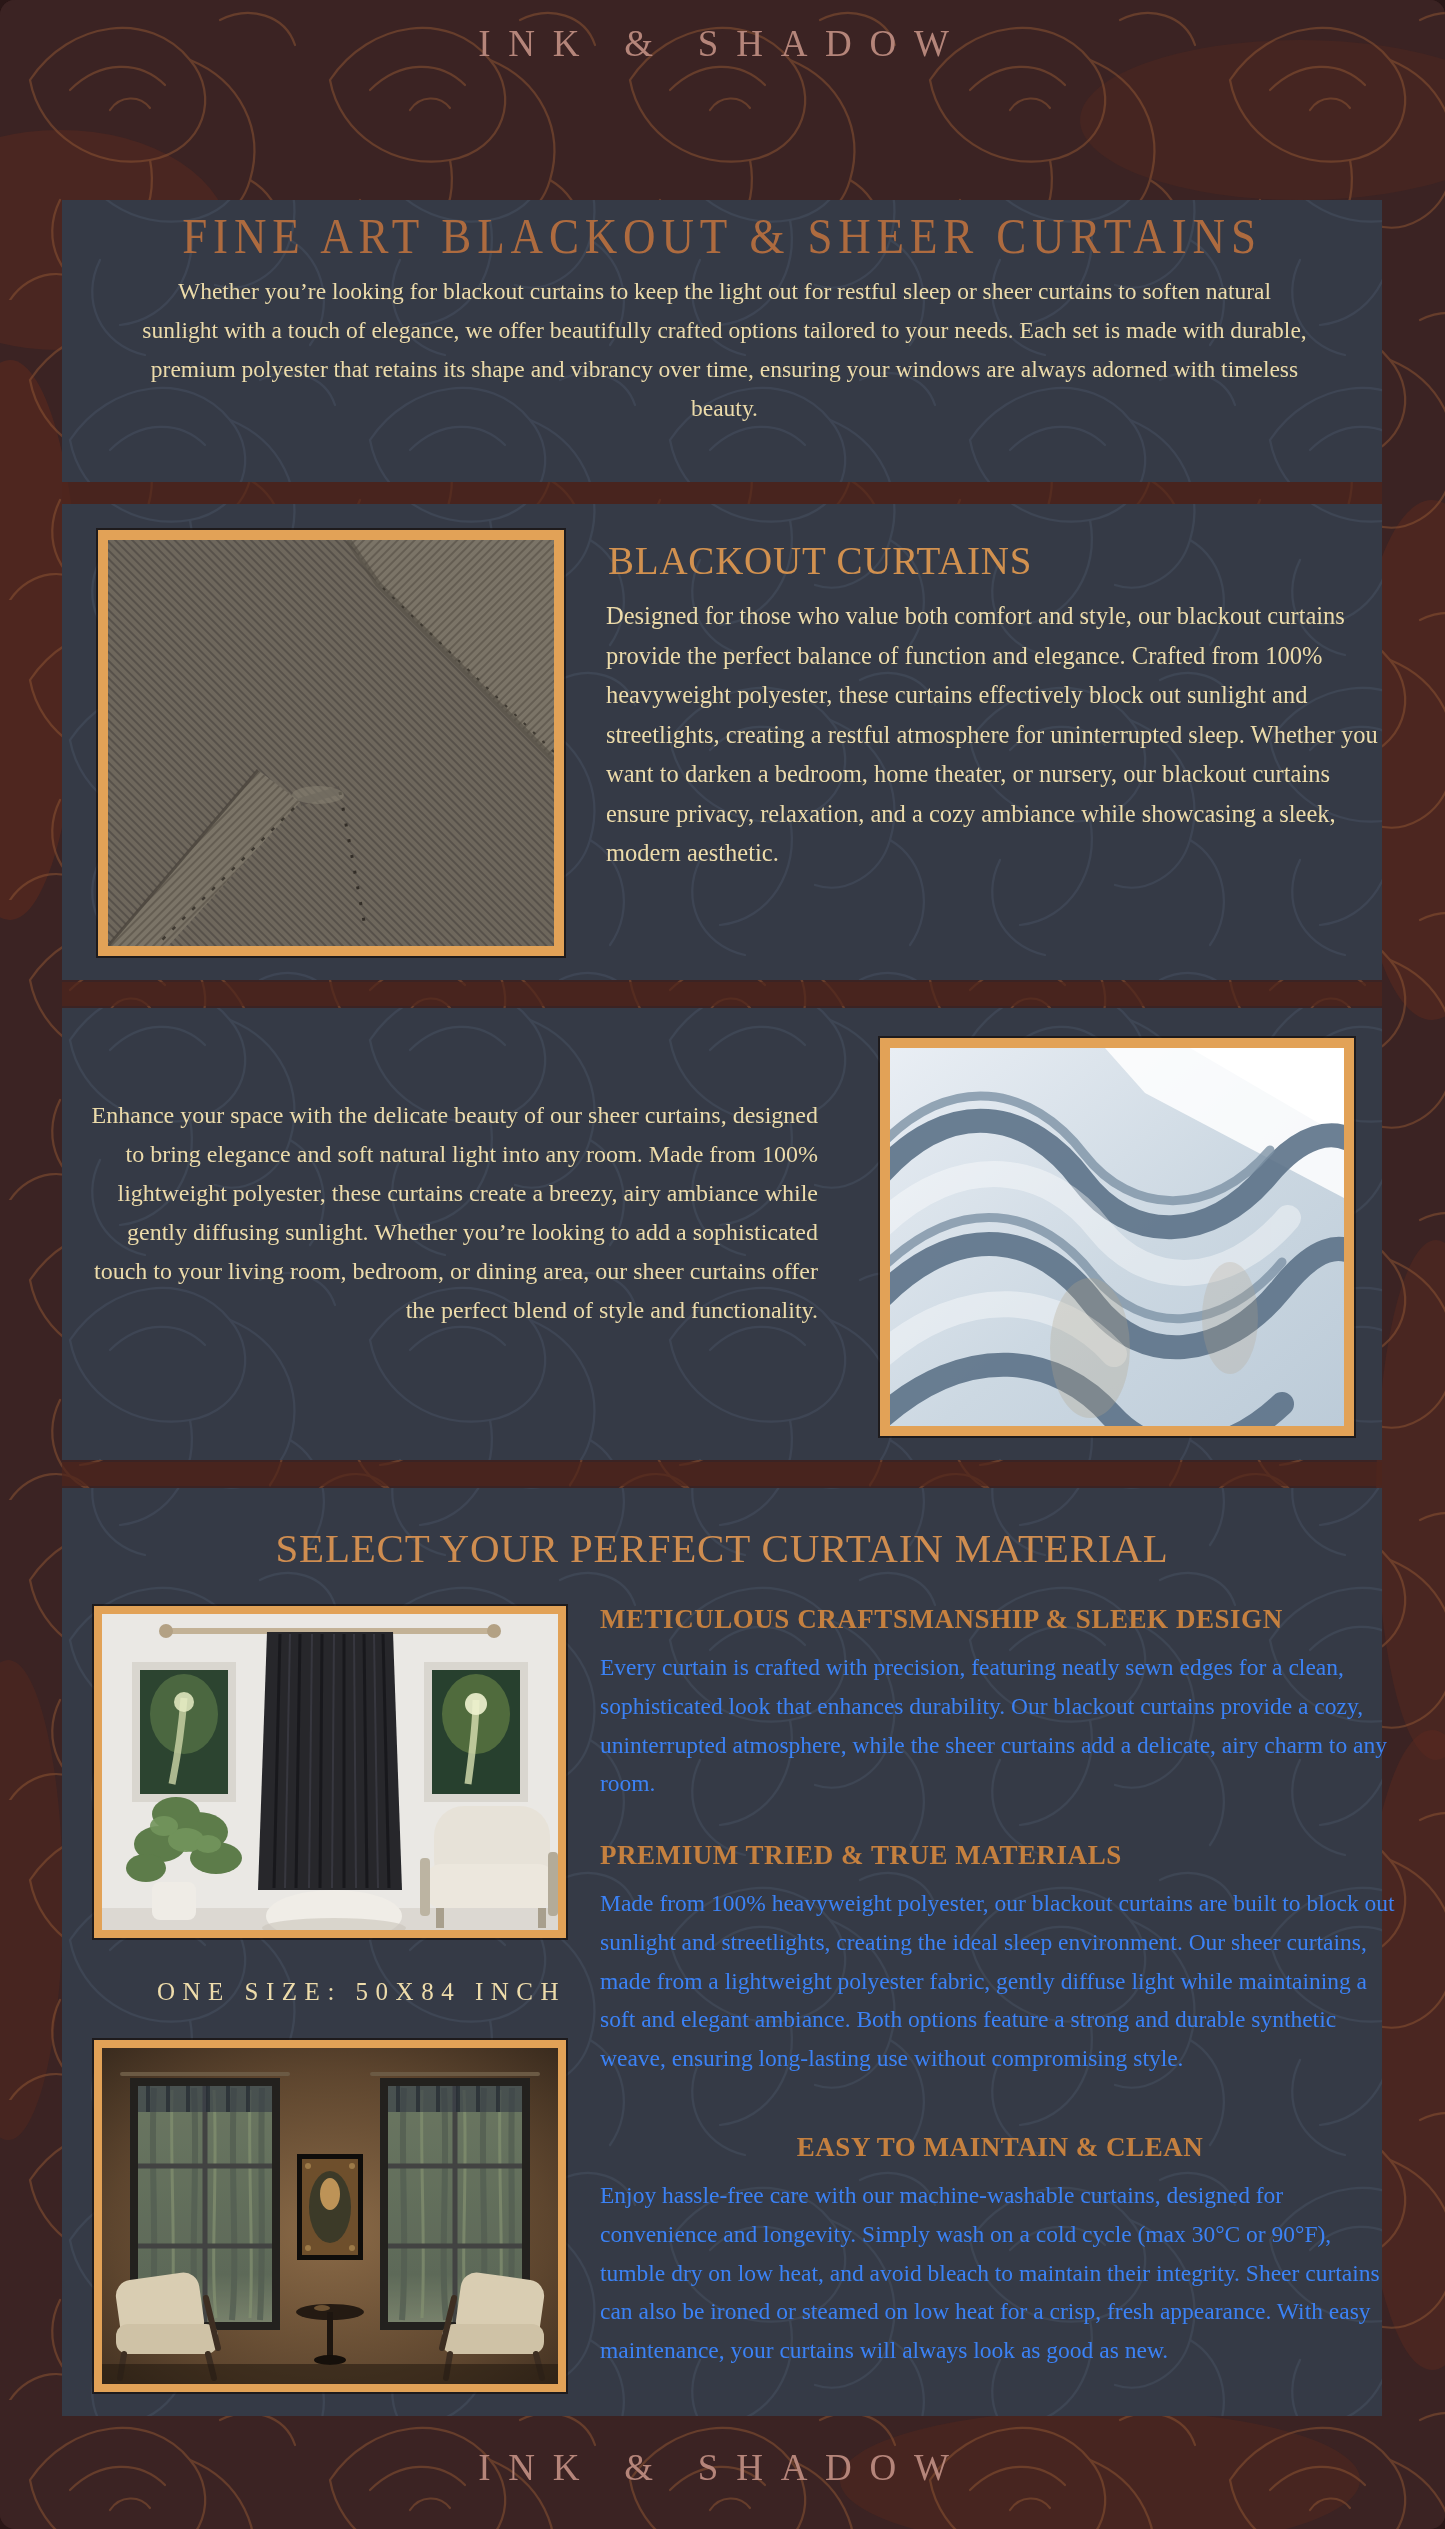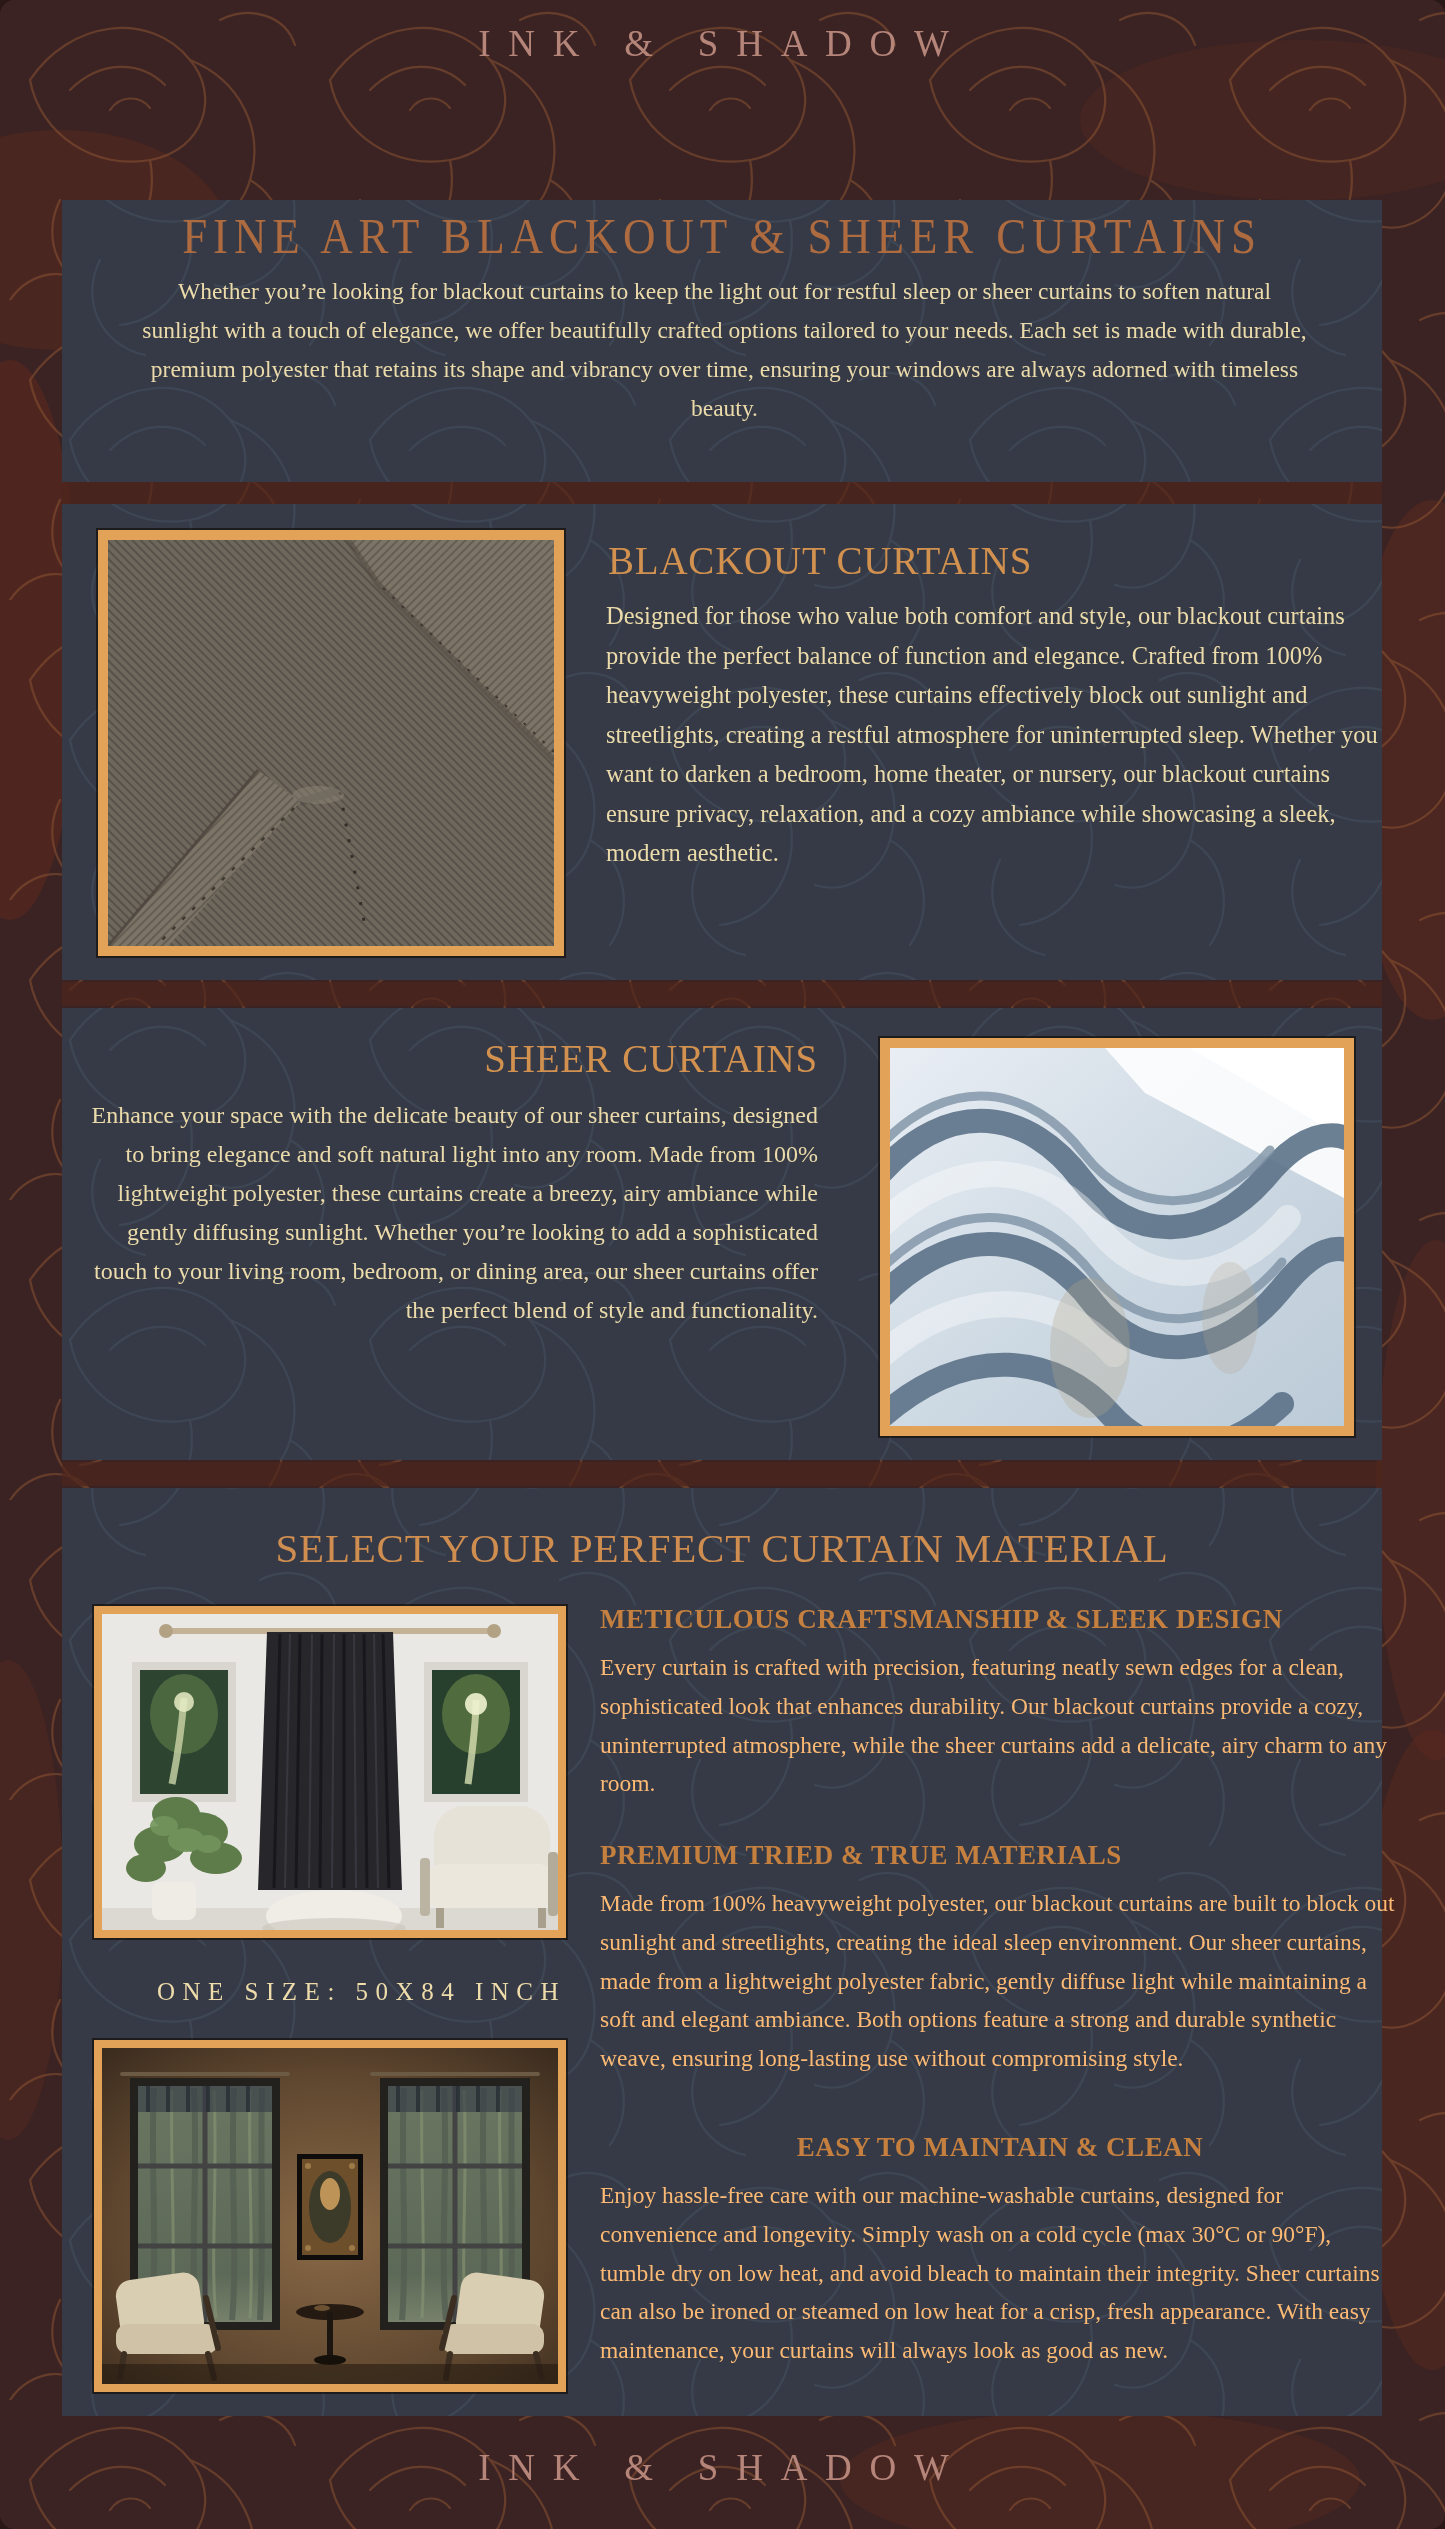--- a/index.html
+++ b/index.html
@@ -39,21 +39,21 @@
 
   .materials-heading{left:62px;top:1524px;width:1320px;text-align:center;
     font-size:41px;font-weight:400;letter-spacing:.02em;color:#cf8d50;}
 
   .size-label{left:94px;top:1978px;width:472px;text-align:right;
     font-size:25px;letter-spacing:.3em;color:#eedcab;}
 
   .feat-head{position:absolute;z-index:2;margin:0;left:600px;width:800px;
     font-size:27px;font-weight:700;letter-spacing:.02em;color:#c5803f;}
   .feat-body{position:absolute;z-index:2;margin:0;left:600px;width:800px;
-    font-size:23.5px;line-height:38.8px;color:#fdba74;text-align:left;}
+    font-size:23.5px;line-height:38.8px;color:#3b82f6;text-align:left;}
   .fh1{top:1604px;} .fb1{top:1648px;}
   .fh2{top:1840px;} .fb2{top:1884px;}
   .fh3{top:2132px;text-align:center;} .fb3{top:2176px;}
 
   .footer-brand{left:0;top:2446px;width:1445px;text-align:center;
     font-size:37px;font-weight:400;letter-spacing:.48em;color:#b5857a;}
 </style>
 </head>
 <body>
 
@@ -149,21 +149,20 @@
       <path d="M186,268 L48,406" fill="none" stroke="#3e3931" stroke-width="2.5" stroke-dasharray="4 10"></path>
 
       <path d="M192,262 L232,250" fill="none" stroke="#55504a" stroke-width="8" opacity=".7"></path>
       <path d="M232,252 L258,392" fill="none" stroke="#332e28" stroke-width="3" stroke-dasharray="3 13"></path>
       <ellipse cx="210" cy="255" rx="26" ry="9" fill="#8a8374" opacity=".5"></ellipse>
     </svg>
   </div>
   <h2 class="section-heading blackout-heading">BLACKOUT CURTAINS</h2>
   <p class="body-text blackout-body">Designed for those who value both comfort and style, our blackout curtains provide the perfect balance of function and elegance. Crafted from 100% heavyweight polyester, these curtains effectively block out sunlight and streetlights, creating a restful atmosphere for uninterrupted sleep. Whether you want to darken a bedroom, home theater, or nursery, our blackout curtains ensure privacy, relaxation, and a cozy ambiance while showcasing a sleek, modern aesthetic.</p>
 
-  <h2 class="section-heading sheer-heading">SHEER CURTAINS</h2>
   <p class="body-text sheer-body">Enhance your space with the delicate beauty of our sheer curtains, designed to bring elegance and soft natural light into any room. Made from 100% lightweight polyester, these curtains create a breezy, airy ambiance while gently diffusing sunlight. Whether you’re looking to add a sophisticated touch to your living room, bedroom, or dining area, our sheer curtains offer the perfect blend of style and functionality.</p>
   <div class="photo" style="left:880px;top:1038px;width:454px;height:378px;">
     <svg width="454" height="378" viewBox="0 0 454 378">
       <defs>
         <linearGradient id="lgBlue" x1="0" y1="0" x2="1" y2="1">
           <stop offset="0" stop-color="#e9eef4"></stop>
           <stop offset=".55" stop-color="#ccd8e2"></stop>
           <stop offset="1" stop-color="#bccbd8"></stop>
         </linearGradient>
       </defs>

